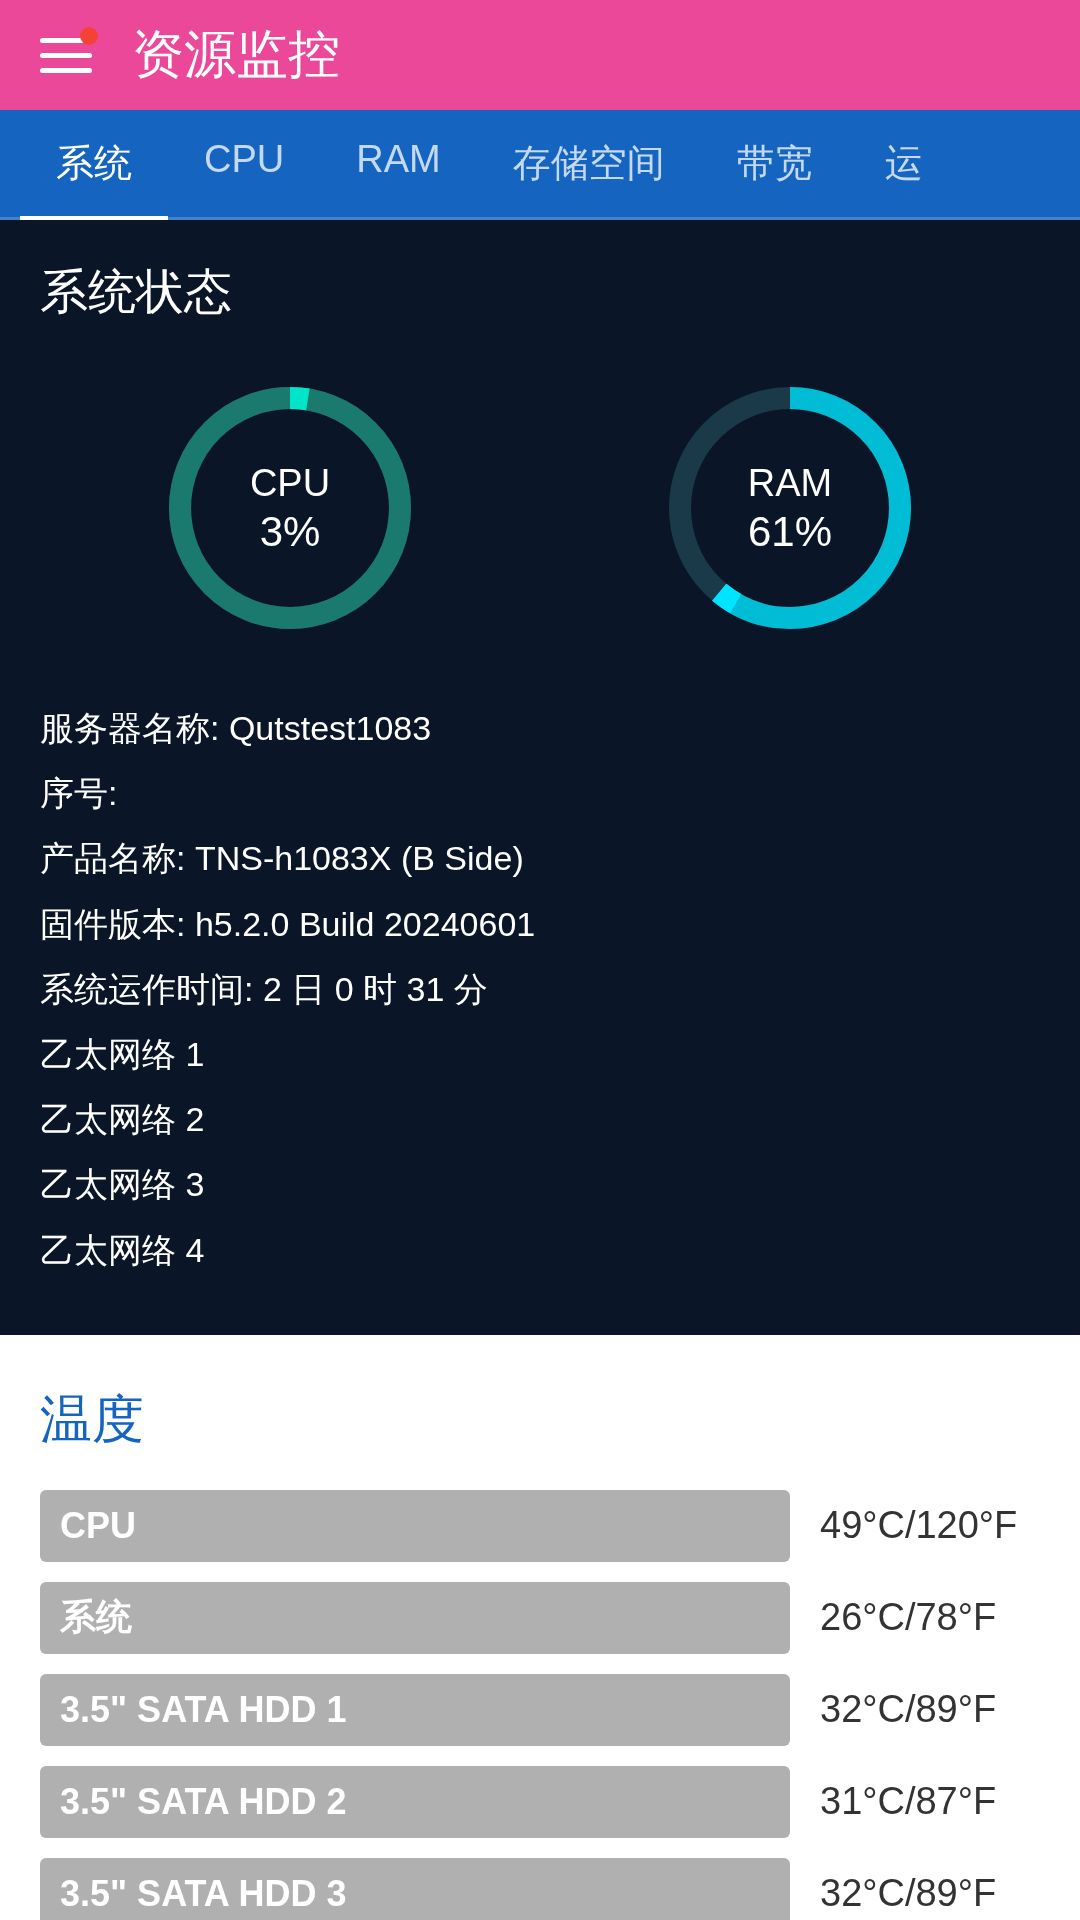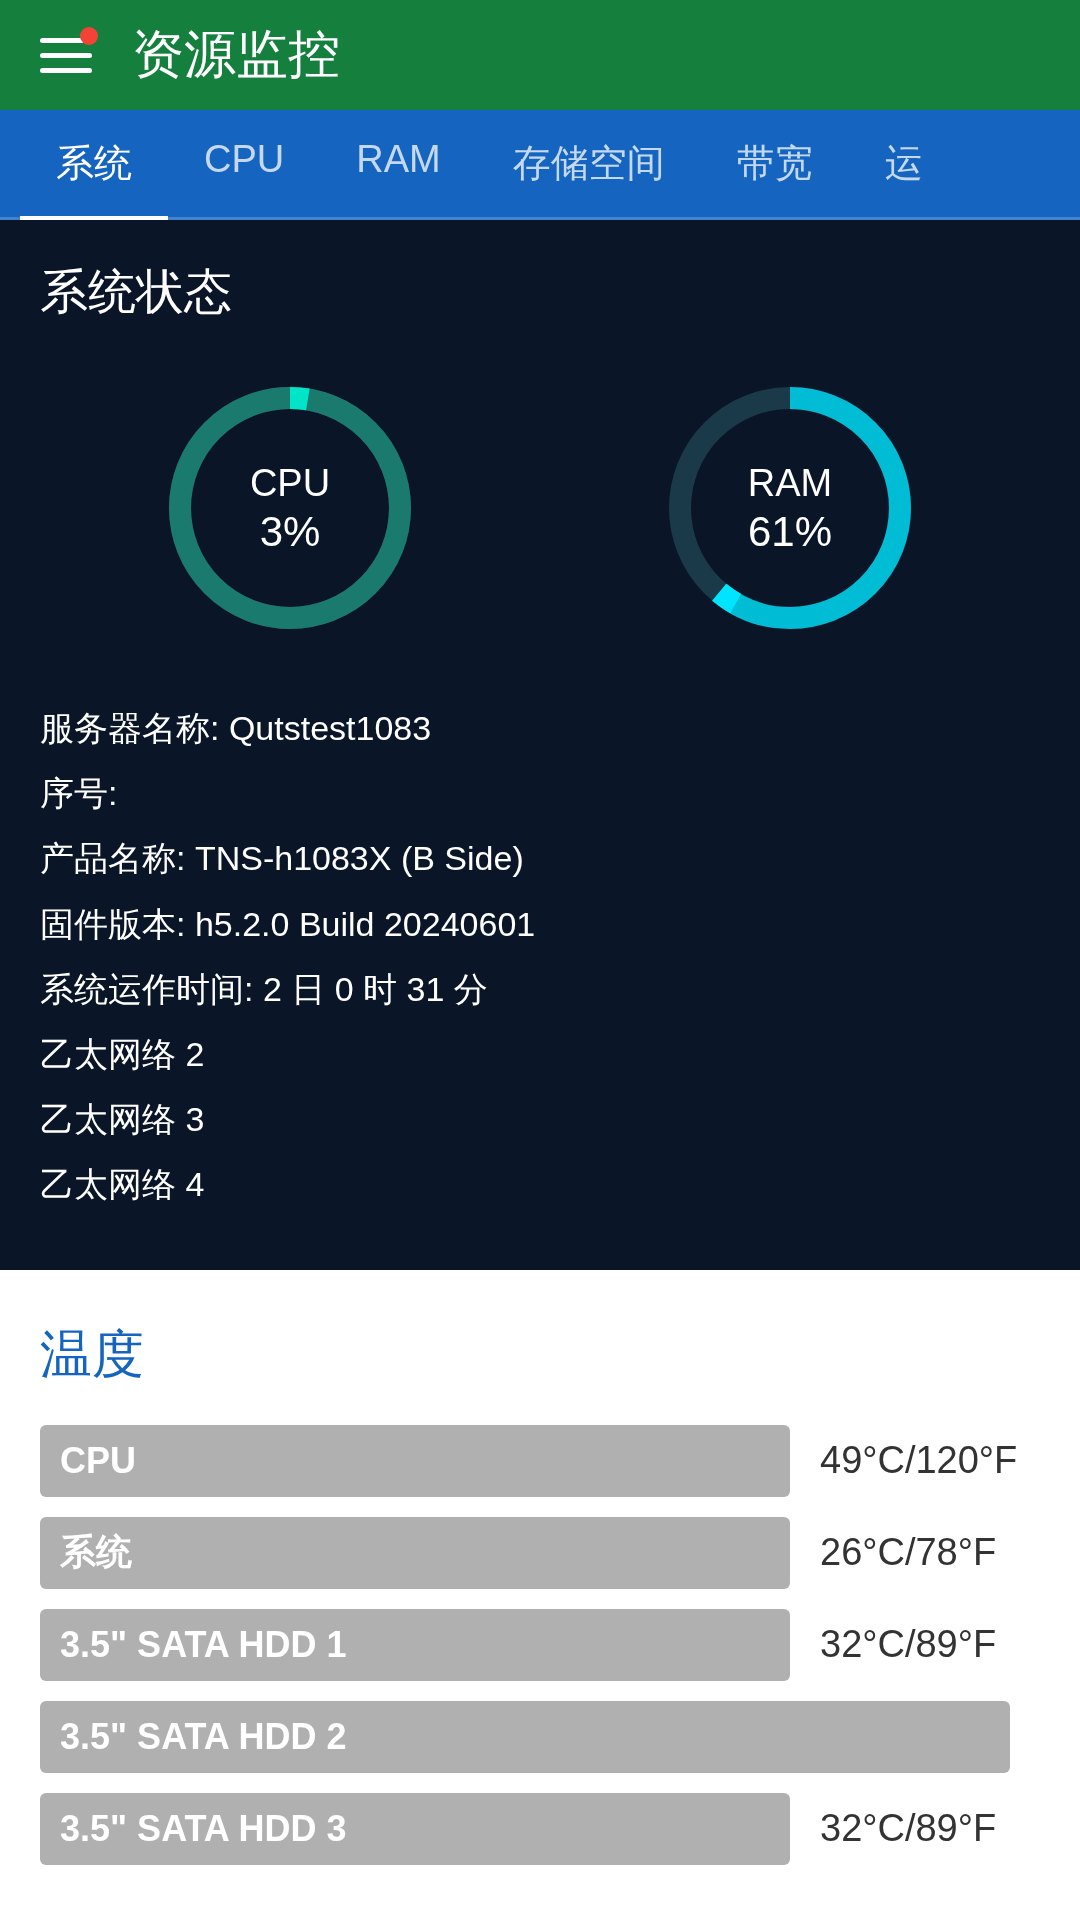--- a/index.html
+++ b/index.html
@@ -7,21 +7,21 @@
     body {
       font-family: 'PingFang SC', 'Microsoft YaHei', sans-serif;
       background: #f0f0f0;
       width: 1080px;
       min-height: 1920px;
       overflow-x: hidden;
     }
 
     
     .header {
-      background: #15803d;
+      background: #ec4899;
       display: flex;
       align-items: center;
       padding: 28px 40px;
       height: 110px;
     }
     .header-menu-btn {
       position: relative;
       width: 60px;
       height: 60px;
       display: flex;
@@ -230,20 +230,21 @@
       <span>TNS-h1083X (B Side)</span>
     </p>
     <p>
       <span>固件版本:</span>
       <span>h5.2.0 Build 20240601</span>
     </p>
     <p>
       <span>系统运作时间:</span>
       <span>2 日 0 时 31 分</span>
     </p>
+    <p>乙太网络 1</p>
     <p>乙太网络 2</p>
     <p>乙太网络 3</p>
     <p>乙太网络 4</p>
   </div>
 </section>
 
 <section class="temperature-section">
   <h2 class="temp-section-title">温度</h2>
 
   <div id="temp-list">
@@ -270,20 +271,21 @@
           </div>
         </div>
         <span class="temp-value">32°C/89°F</span>
       </div>
       <div class="temp-row">
         <div class="temp-bar-container">
           <div class="temp-bar" style="width: 38%;">
             <span class="temp-bar-label">3.5" SATA HDD 2</span>
           </div>
         </div>
+        <span class="temp-value">31°C/87°F</span>
       </div>
       <div class="temp-row">
         <div class="temp-bar-container">
           <div class="temp-bar" style="width: 40%;">
             <span class="temp-bar-label">3.5" SATA HDD 3</span>
           </div>
         </div>
         <span class="temp-value">32°C/89°F</span>
       </div>
     </div>

